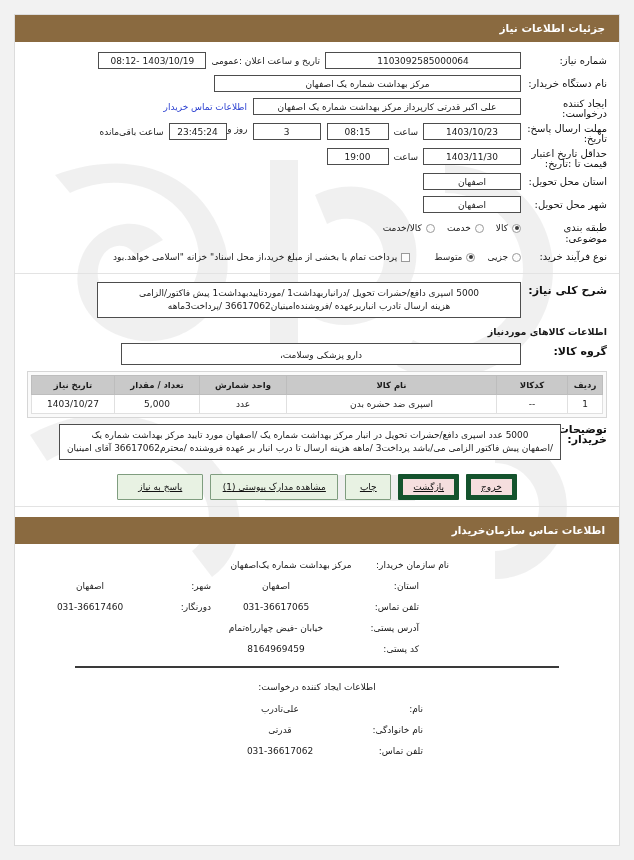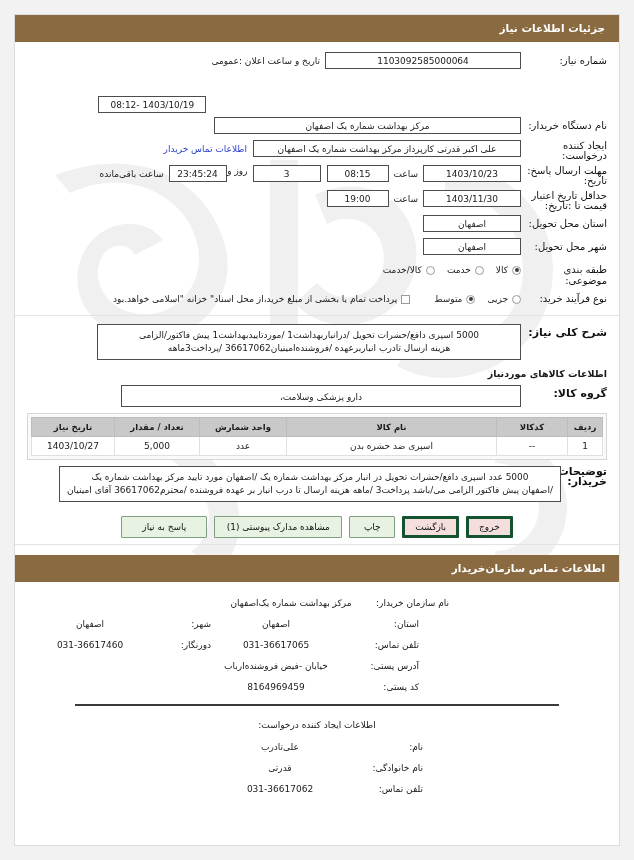--- a/index.html
+++ b/index.html
@@ -204,23 +204,24 @@
     border: 1px solid #7f9d7f;
     background: #e8f2e3;
     font-size: 9px;
     padding: 3px 10px;
     min-width: 46px;
     text-align: center;
     cursor: pointer;
     color: #111;
     font-family: inherit;
     border-radius: 1px;
+    text-decoration: underline;
   }
   .btn.red {
-    border: 3px solid #14532d;
+    border: 5px solid #14532d;
     background: #f5dede;
   }
 
   
   .crow {
     display: flex;
     font-size: 9px;
     margin-bottom: 11px;
     align-items: baseline;
   }
@@ -280,21 +281,21 @@
     <div class="band">
       <span class="band-title">جزئیات  اطلاعات نیاز</span>
     </div>
 
     <div class="section" style="padding-top:10px;">
 
       <div class="frow">
         <div class="lbl">شماره نیاز:</div>
         <div class="fld w-num">1103092585000064</div>
         <div class="inline-txt">تاریخ و ساعت اعلان :عمومی</div>
-        <div class="fld w-date" style="width:108px;margin-top:44px;">1403/10/19 -08:12</div>
+        <div class="fld w-date" style="width:108px;">1403/10/19 -08:12</div>
       </div>
 
       <div class="frow">
         <div class="lbl">نام دستگاه خریدار:</div>
         <div class="fld w-org" style="width:307px;">مرکز بهداشت شماره یک اصفهان</div>
       </div>
 
       <div class="frow">
         <div class="lbl stack-lbl">ایجاد کننده درخواست:</div>
         <div class="fld" style="width:268px;">علی اکبر قدرتی  کارپرداز مرکز بهداشت شماره یک اصفهان</div>
@@ -445,21 +446,21 @@
         <div style="flex:1;"></div>
         <div class="clbl">تلفن تماس:</div>
         <div class="cval">031-36617065</div>
         <div class="clbl2">دورنگار:</div>
         <div class="cval2">031-36617460</div>
       </div>
 
       <div class="crow">
         <div style="flex:1;"></div>
         <div class="clbl">آدرس پستی:</div>
-        <div class="cval">خیابان -فیض فروشنده‌ارباب</div>
+        <div class="cval">خیابان -فیض چهارراه‌تمام</div>
         <div style="width:176px;flex:0 0 176px;"></div>
       </div>
 
       <div class="crow">
         <div style="flex:1;"></div>
         <div class="clbl">کد پستی:</div>
         <div class="cval">8164969459</div>
         <div style="width:176px;flex:0 0 176px;"></div>
       </div>
 

